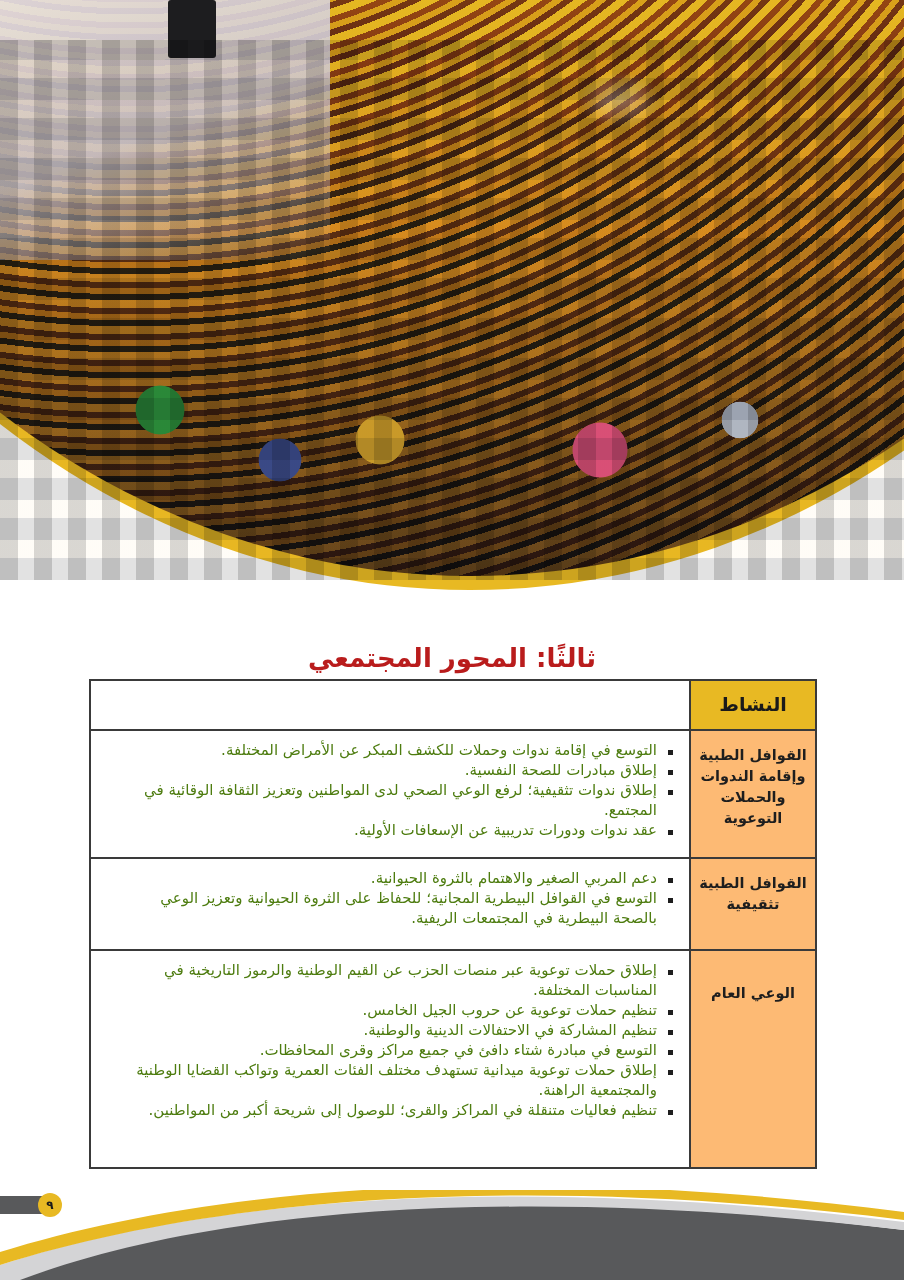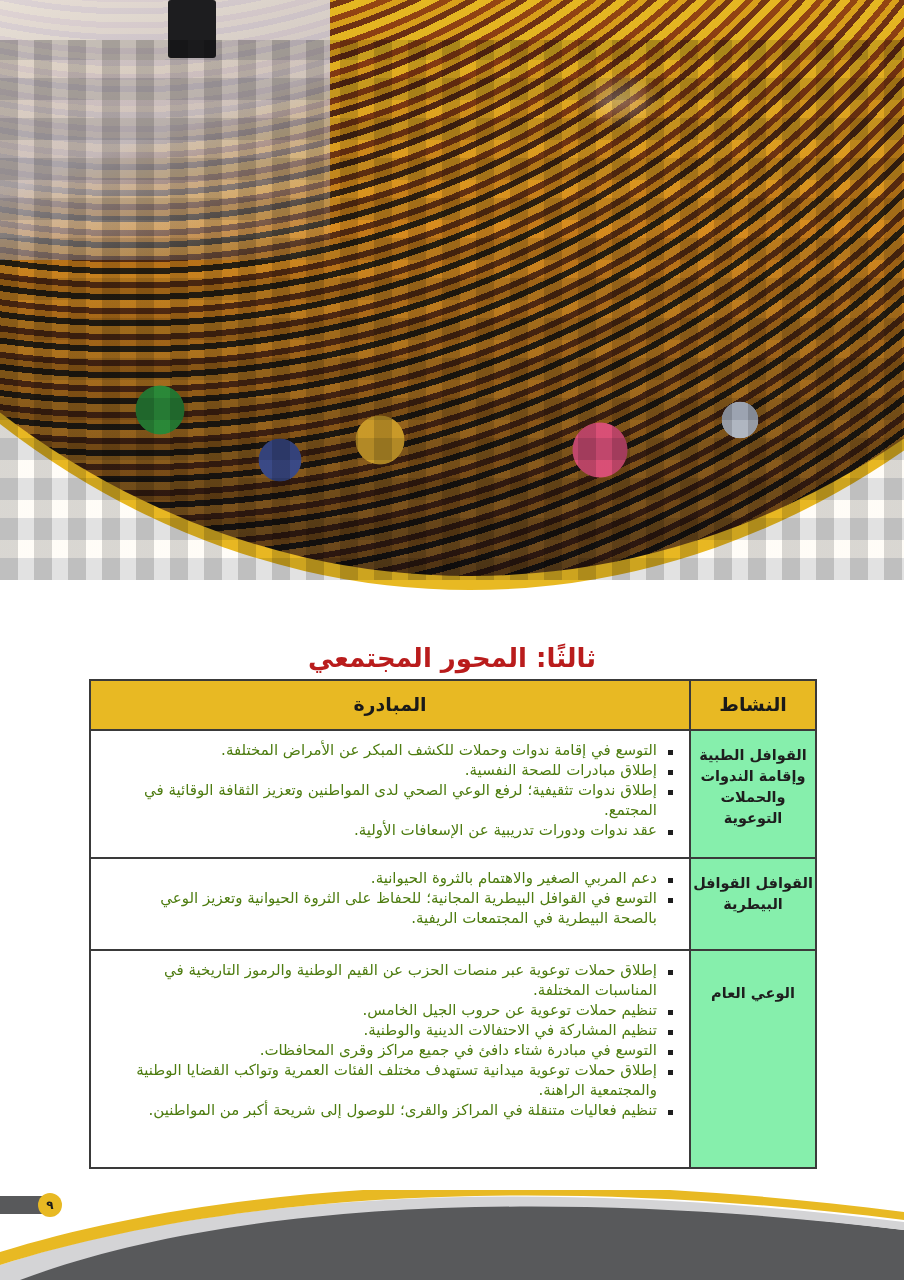--- a/index.html
+++ b/index.html
@@ -55,21 +55,21 @@
 
     
     .table {
       position: absolute; left: 89px; top: 679px; width: 728px;
       border: 2px solid #3a3a3a; direction: rtl;
       border-collapse: collapse;
     }
     .row { display: flex; flex-direction: row; border-top: 2px solid #3a3a3a; }
     .row:first-child { border-top: none; }
     .cell-activity {
-      width: 126px; flex: 0 0 126px; background: #86efac;
+      width: 126px; flex: 0 0 126px; background: #fdba74;
       border-left: 2px solid #3a3a3a;
       display: flex; align-items: flex-start; justify-content: center;
       text-align: center; font-weight: bold; font-size: 14.5px; color: #1e1e1e;
       line-height: 1.45; padding-top: 14px;
     }
     .cell-initiative {
       flex: 1; background: #ffffff; padding: 10px 14px 10px 22px;
       font-size: 15px; color: #4d7c0f; line-height: 1.33;
     }
     .row.header .cell-activity,
@@ -109,37 +109,36 @@
   <div class="photo-speaker"></div>
   <div class="photo-crowd"></div>
   <span class="photo-caption">crowd of children and families seated on golden chairs at a community event</span>
 </div>
 
 <h1 class="section-title">ثالثًا: المحور المجتمعي</h1>
 
 <div class="table">
   <div class="row header">
     <div class="cell-activity">النشاط</div>
-    <div class="cell-initiative">المبادرة</div>
   </div>
 
   <div class="row row-1">
     <div class="cell-activity">القوافل الطبية وإقامة الندوات والحملات التوعوية</div>
     <div class="cell-initiative">
       <ul class="bullets">
         <li>التوسع في إقامة ندوات وحملات للكشف المبكر عن الأمراض المختلفة.</li>
         <li>إطلاق مبادرات للصحة النفسية.</li>
         <li>إطلاق ندوات تثقيفية؛ لرفع الوعي الصحي لدى المواطنين وتعزيز الثقافة الوقائية في المجتمع.</li>
         <li>عقد ندوات ودورات تدريبية عن الإسعافات الأولية.</li>
       </ul>
     </div>
   </div>
 
   <div class="row row-2">
-    <div class="cell-activity">القوافل القوافل البيطرية</div>
+    <div class="cell-activity">القوافل الطبية تثقيفية</div>
     <div class="cell-initiative">
       <ul class="bullets">
         <li>دعم المربي الصغير والاهتمام بالثروة الحيوانية.</li>
         <li>التوسع في القوافل البيطرية المجانية؛ للحفاظ على الثروة الحيوانية وتعزيز الوعي بالصحة البيطرية في المجتمعات الريفية.</li>
       </ul>
     </div>
   </div>
 
   <div class="row row-3">
     <div class="cell-activity">الوعي العام</div>

